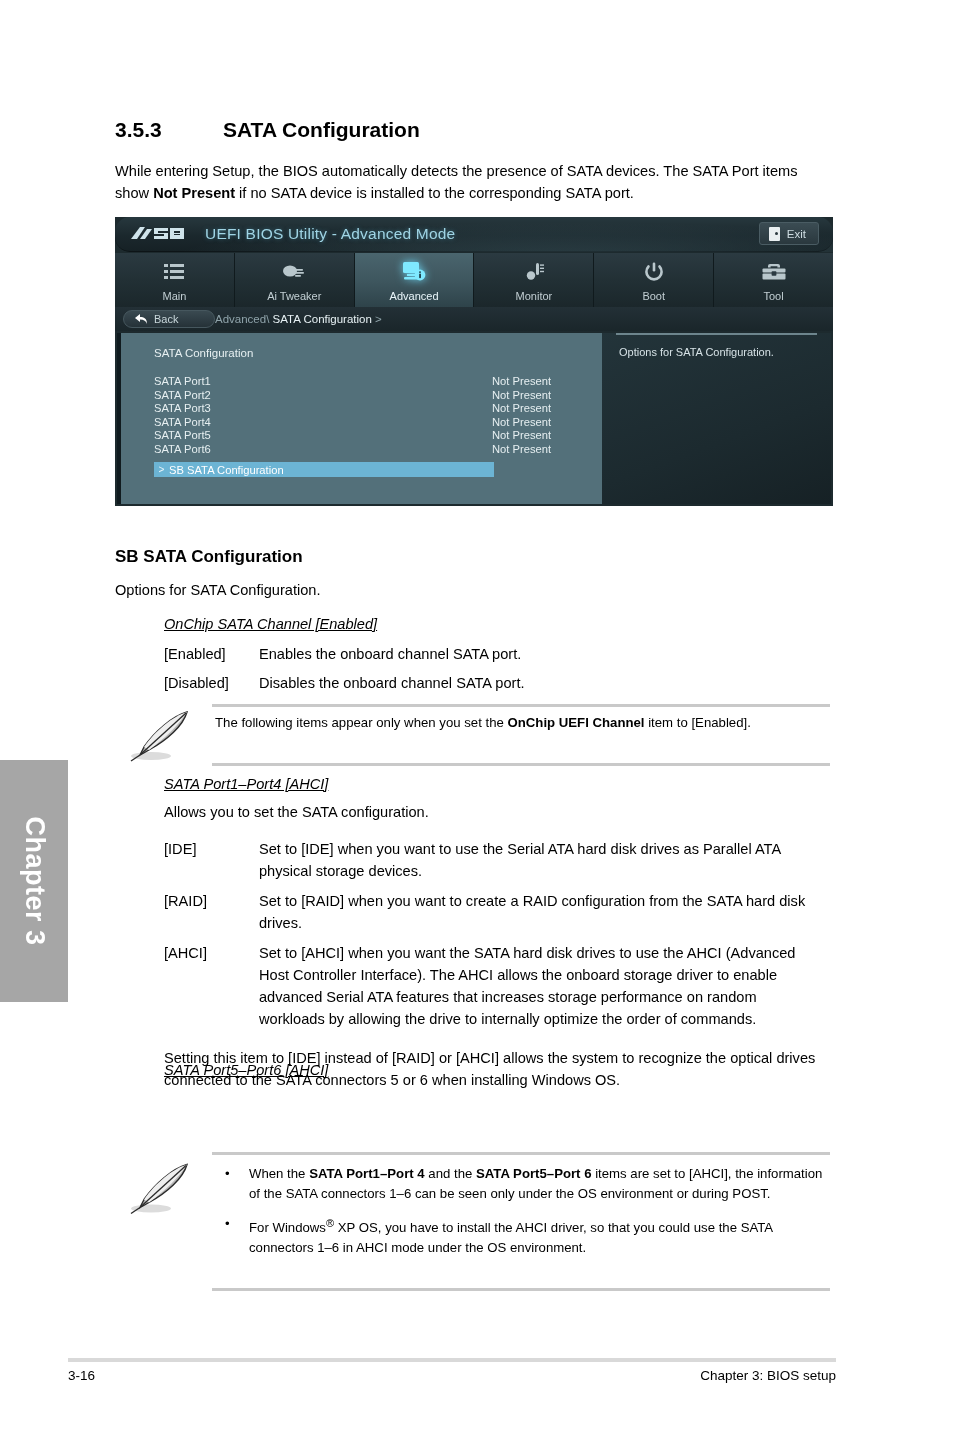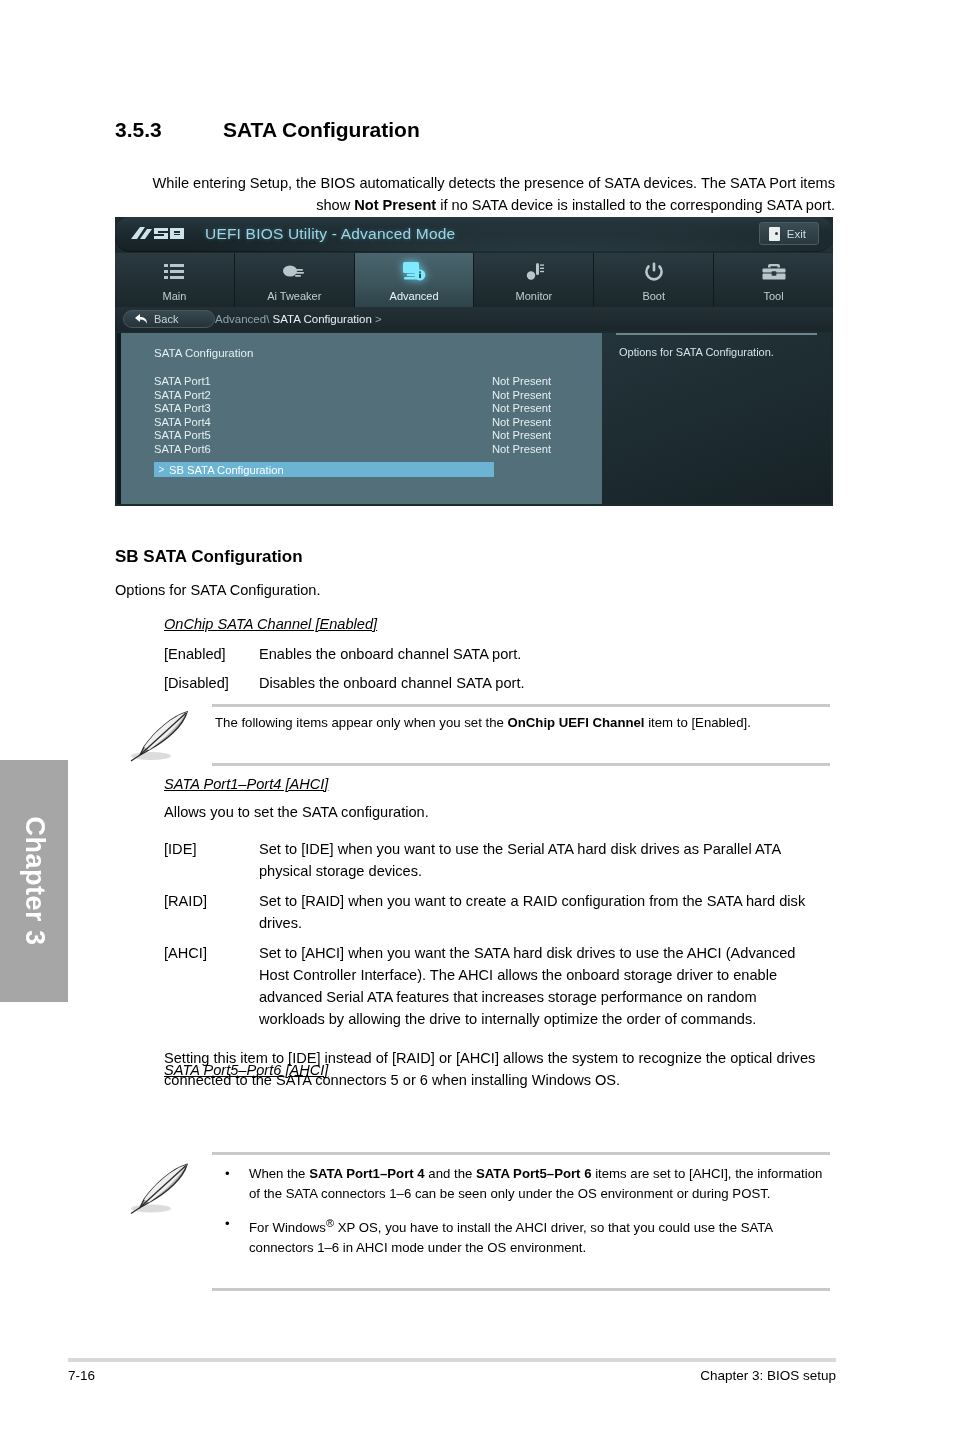--- a/index.html
+++ b/index.html
@@ -29,22 +29,22 @@
   
   #page{
     position:absolute; left:0; top:0; width:954px; height:1438px;
   }
 
   
   #heading{ position:absolute; left:115px; top:118px; width:740px;
             font-size:21px; font-weight:bold; }
   #heading .num{ display:inline-block; width:108px; }
 
-  #intro{ position:absolute; left:115px; top:172px; width:720px;
-          font-size:14.6px; line-height:22px;text-align:right; }
+  #intro{ position:absolute; left:115px; top:160px; width:720px;
+          font-size:14.6px; line-height:22px; }
   .b{ font-weight:bold; }
 
   
   #bios{
     position:absolute; left:115px; top:217px; width:718px; height:289px;
     background:#1d2a2e;
     overflow:hidden;
     font-family:"Liberation Sans", sans-serif;
   }
   #bios-titlebar{
@@ -445,16 +445,16 @@
         <span>When the </span><span class="b">SATA Port1–Port 4</span><span> and the </span><span class="b">SATA Port5–Port 6</span><span> items are set to [AHCI], the information of the SATA connectors 1–6 can be seen only under the OS environment or during POST.</span>
       </div>
       <div class="bullet-row">
         <span class="dot">•</span>
         <span>For Windows</span><sup>®</sup><span> XP OS, you have to install the AHCI driver, so that you could use the SATA connectors 1–6 in AHCI mode under the OS environment.</span>
       </div>
     </div>
   </div>
 
   <div id="footer-rule"></div>
-  <div id="footer-left">7-16</div>
+  <div id="footer-left">3-16</div>
   <div id="footer-right">Chapter 3: BIOS setup</div>
 
 </div>
 
 </body></html>

